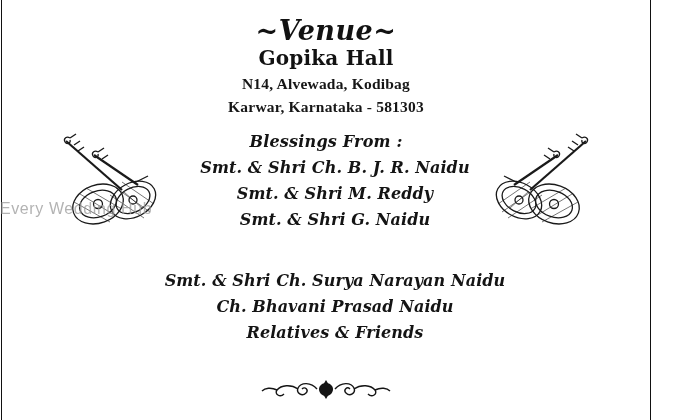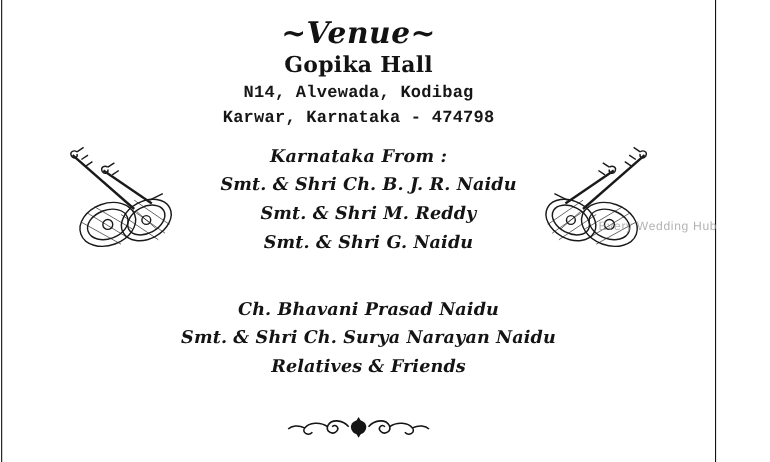--- a/index.html
+++ b/index.html
@@ -55,21 +55,21 @@
   .hall-name {
     font-family: "DejaVu Serif", serif;
     font-size: 20px;
     font-weight: 700;
     color: #121212;
     letter-spacing: 0.2px;
   }
 
   .addr-line {
     margin-top: 5px;
-    font-family: Liberation Mono, monospace;
+    font-family: Liberation Serif, serif;
     font-size: 15.5px;
     font-weight: 700;
     color: #161616;
     letter-spacing: 0.2px;
   }
 
   .block {
     margin-top: 16px;
   }
   .block-heading {
@@ -101,23 +101,23 @@
   }
   .instruments.left  { left: 36px;  top: 132px; }
   .instruments.right { right: 36px; top: 132px; }
 
   
   .watermark {
     position: absolute;
     top: 200px;
     left: 0;
     right: 0;
-    text-align: right;
+    text-align: left;
     font-family: "Liberation Sans", sans-serif;
-    font-size: 11px;
+    font-size: 16px;
     color: #9a9a9a;
     opacity: 0.75;
     letter-spacing: 0.6px;
     pointer-events: none;
   }
 
   
   .ornament {
     position: absolute;
     left: 0;
@@ -192,34 +192,34 @@
           <path d="M100 50 L112 44"></path>
         </g>
       </g>
     </svg>
   </div>
 
   <div class="content">
     <div class="venue-title">~Venue~</div>
     <div class="hall-name">Gopika Hall</div>
     <div class="addr-line">N14, Alvewada, Kodibag</div>
-    <div class="addr-line">Karwar, Karnataka  - 474798</div>
+    <div class="addr-line">Karwar, Karnataka  - 581303</div>
 
     <div class="block">
-      <div class="block-heading">Karnataka From :</div>
+      <div class="block-heading">Blessings From :</div>
       <div class="block-line">Smt. &amp; Shri Ch. B. J. R. Naidu</div>
       <div class="block-line">Smt. &amp; Shri M. Reddy</div>
       <div class="block-line">Smt. &amp; Shri G. Naidu</div>
     </div>
 
     <div class="block spacer-wishes"></div>
 
     <div class="block">
+      <div class="block-line">Smt. &amp; Shri Ch. Surya Narayan Naidu</div>
       <div class="block-line">Ch. Bhavani Prasad Naidu</div>
-      <div class="block-line">Smt. &amp; Shri Ch. Surya Narayan Naidu</div>
       <div class="block-line">Relatives &amp; Friends</div>
     </div>
   </div>
 
   <div class="watermark">Every Wedding Hub</div>
 
   <div class="ornament">
     <svg width="170" height="24" viewBox="0 0 170 24" fill="none" stroke="#151515" stroke-width="1.4">
       <path d="M85 5 C81 5 78 8 78 11 C78 15 81 18 85 18 C89 18 92 15 92 11 C92 8 89 5 85 5 Z" fill="#151515" stroke="none"></path>
       <path d="M85 2 L88 7 L85 11 L82 7 Z" fill="#151515" stroke="none"></path>

